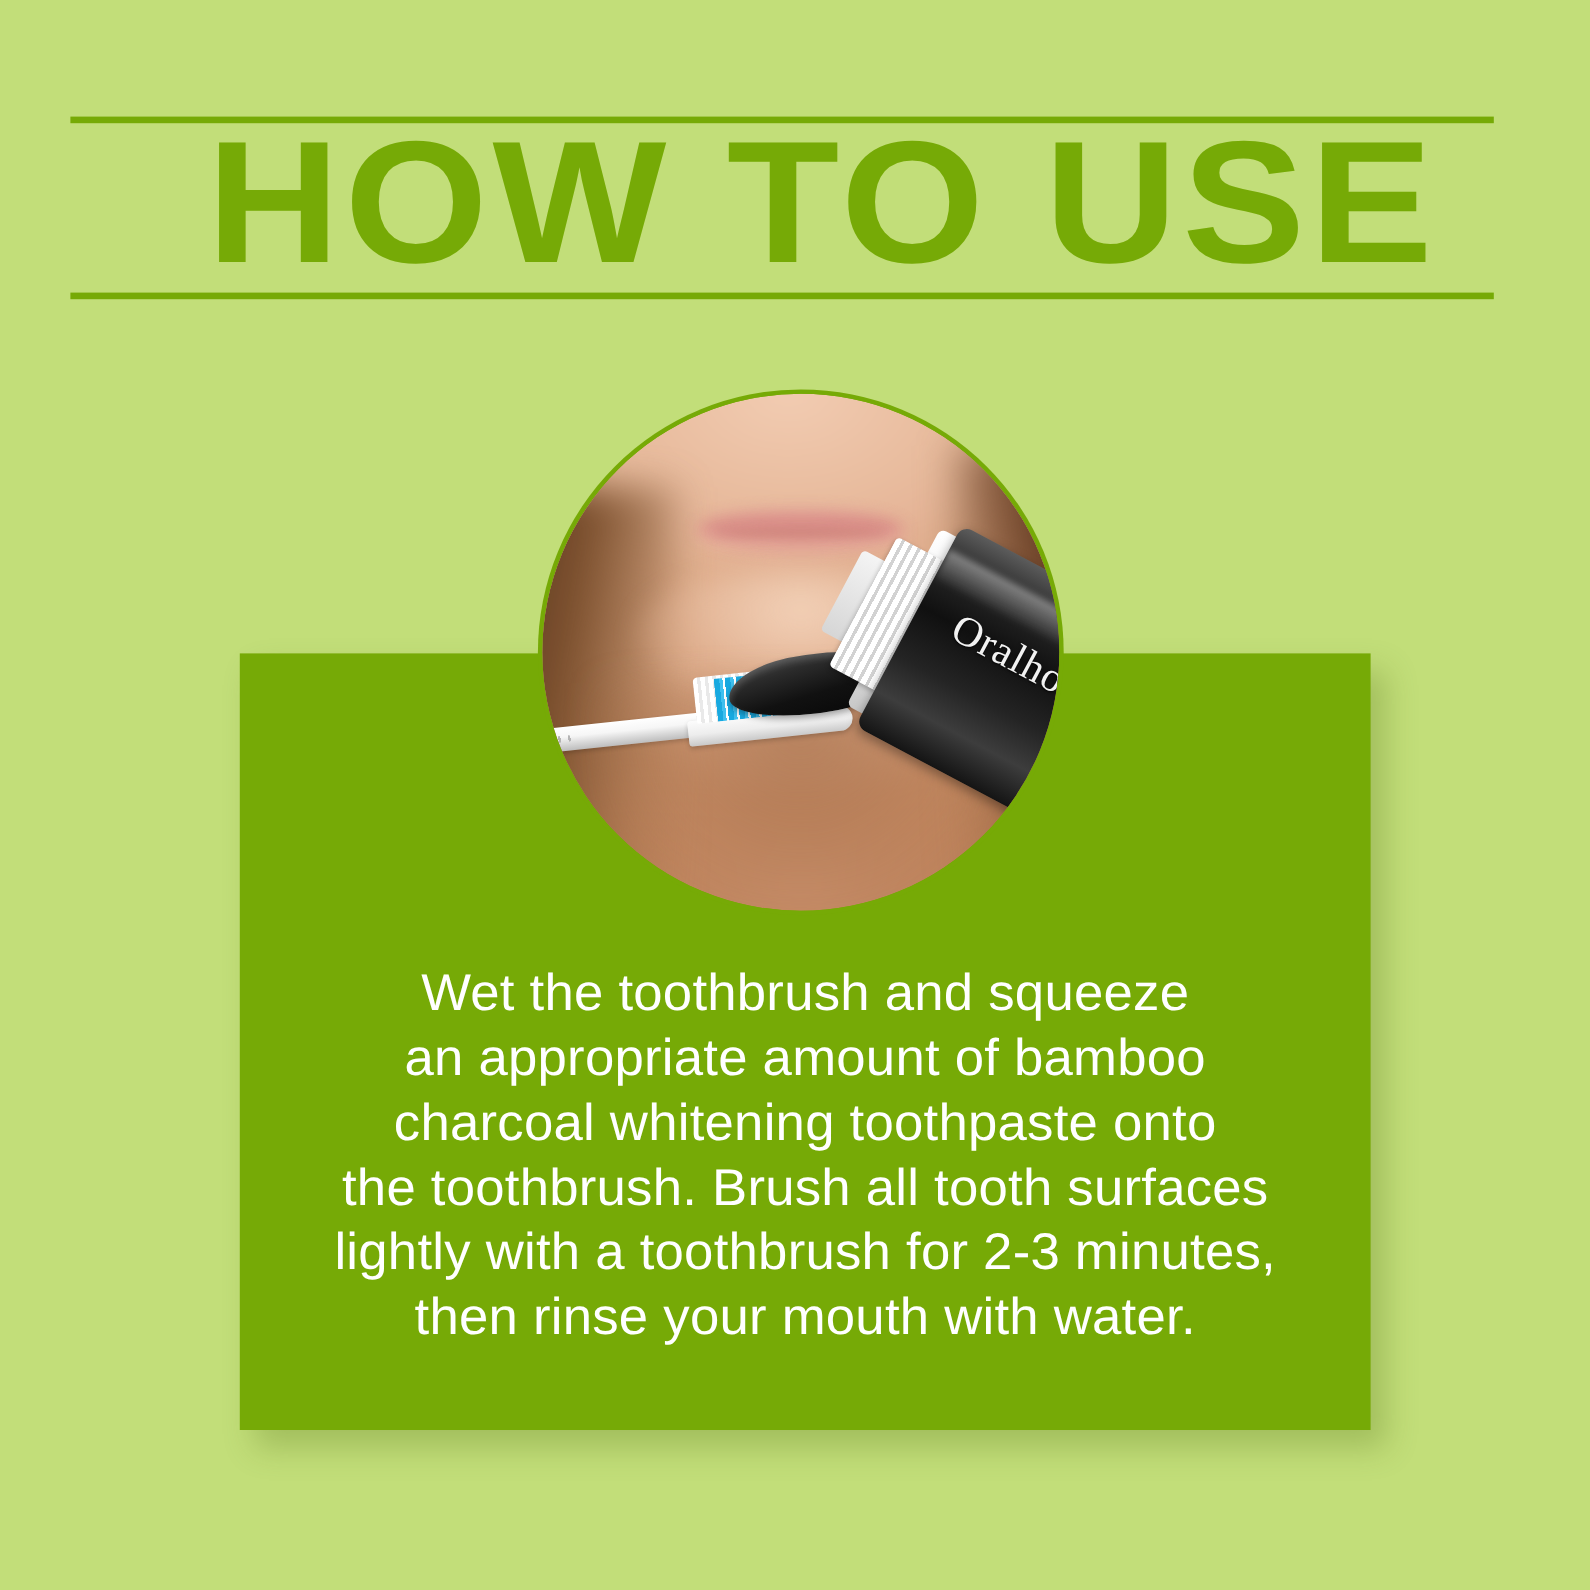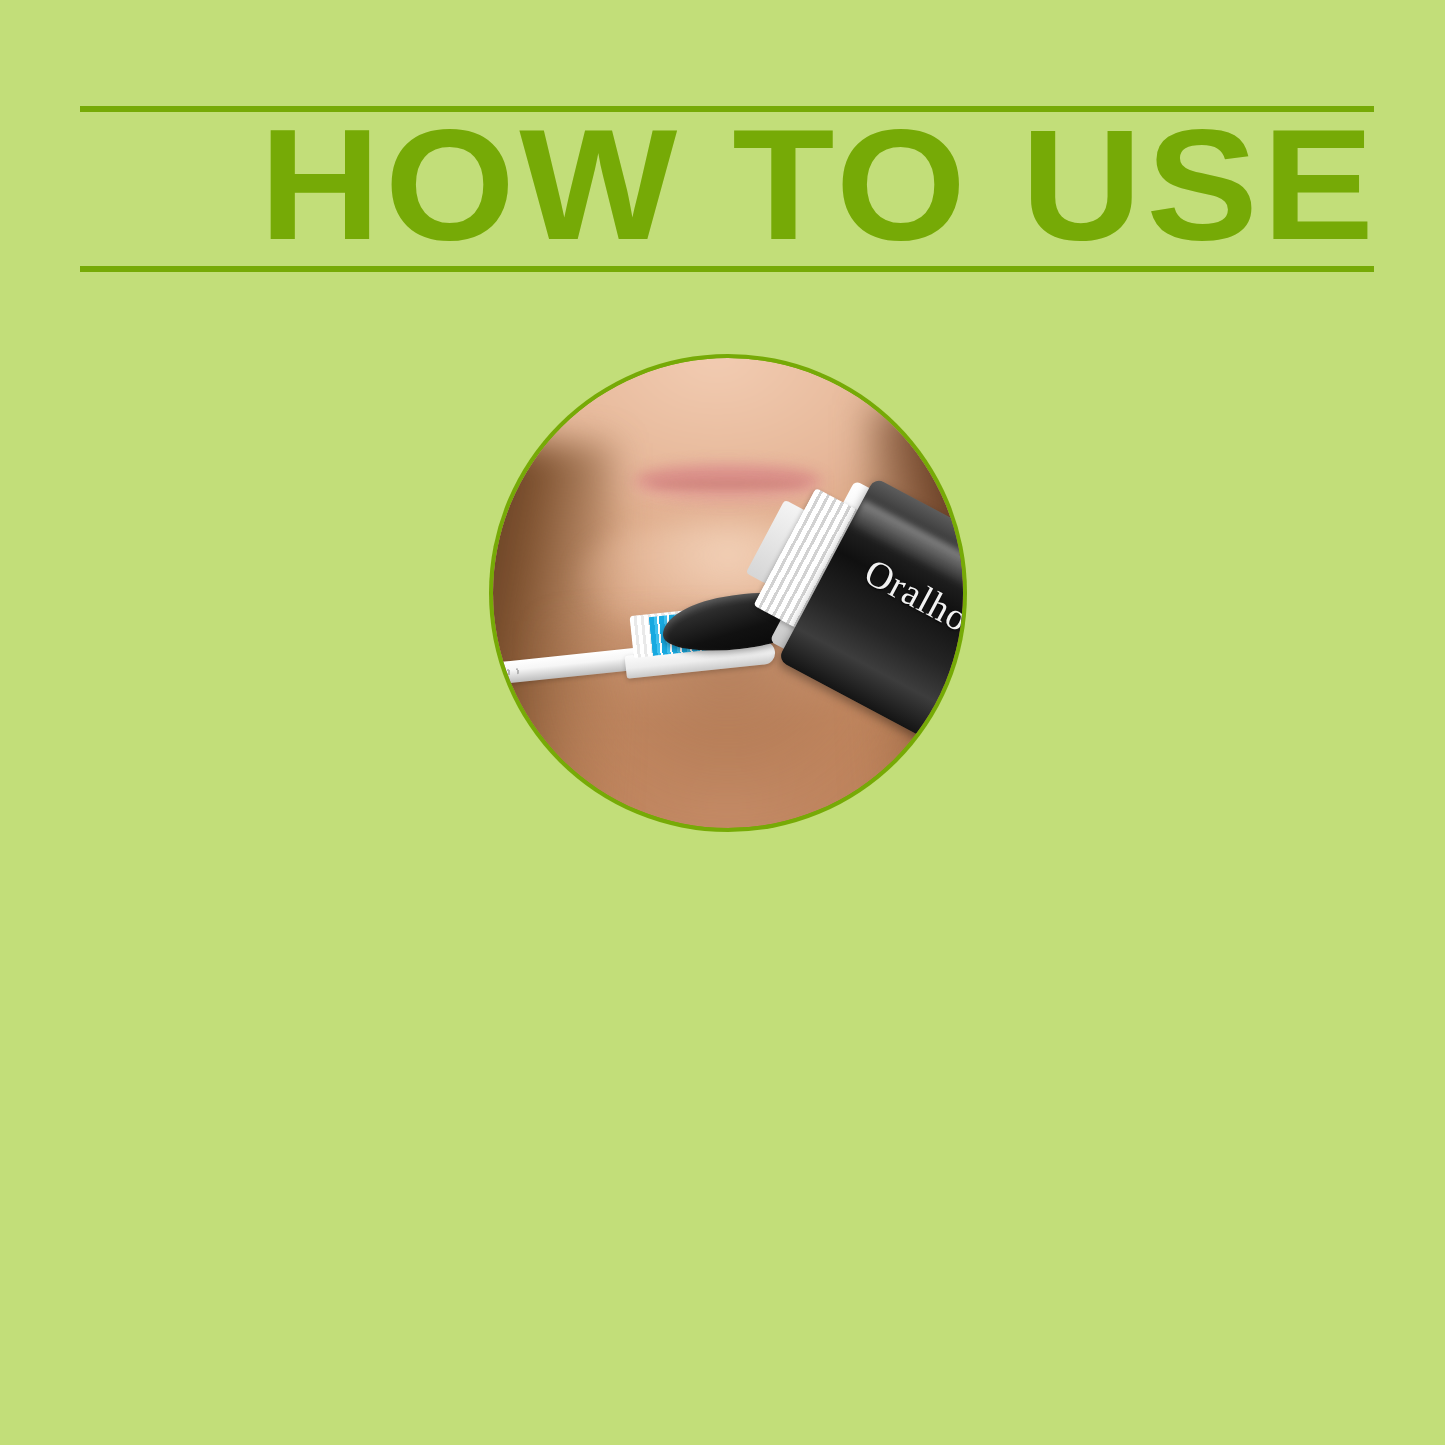--- a/index.html
+++ b/index.html
@@ -17,25 +17,24 @@
     position: relative;
     width: 1445px;
     height: 1445px;
     background: #c2de79;
     overflow: hidden;
   }
 
   
   .header-block {
     position: absolute;
-    left: 80px;
+    left: 64px;
     top: 106px;
     width: 1294px;
     height: 172px;
-    text-align: center;
   }
   .rule {
     position: absolute;
     left: 0;
     width: 100%;
     height: 6px;
     background: #76aa06;
   }
   .rule.top  { top: 0; }
   .rule.bottom { top: 160px; }
@@ -343,20 +342,28 @@
 <body>
 
 <div id="poster">
 
   <div class="header-block">
     <div class="rule top"></div>
     <div class="page-title">HOW TO USE</div>
     <div class="rule bottom"></div>
   </div>
 
+  <div class="content-panel">
+    <div class="instruction-text">Wet the toothbrush and squeeze
+an appropriate amount of bamboo
+charcoal whitening toothpaste onto
+the toothbrush. Brush all tooth surfaces
+lightly with a toothbrush for 2-3 minutes,
+then rinse your mouth with water.</div>
+  </div>
 
   <div class="photo-circle">
     <div class="photo-inner">
 
       <div class="skin-base"></div>
       <div class="hair-left"></div>
       <div class="hair-right"></div>
       <div class="lips"></div>
       <div class="lip-line"></div>
       <div class="chin"></div>

